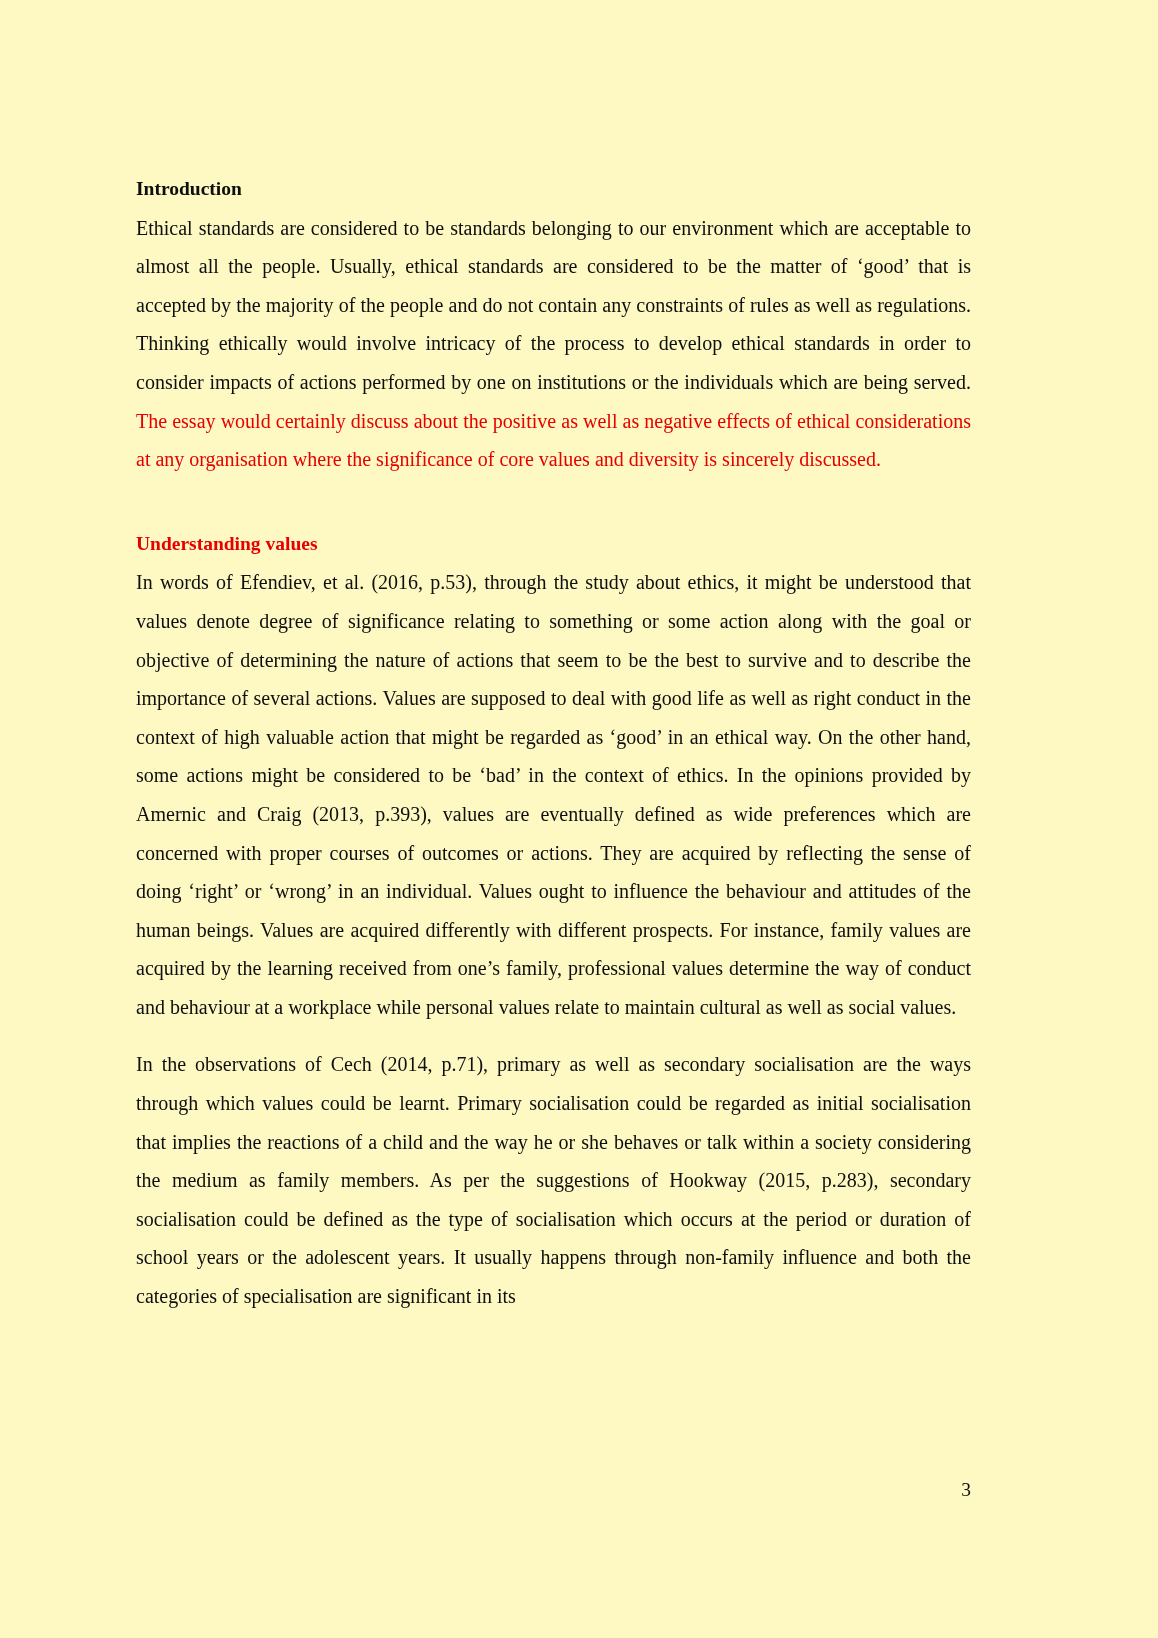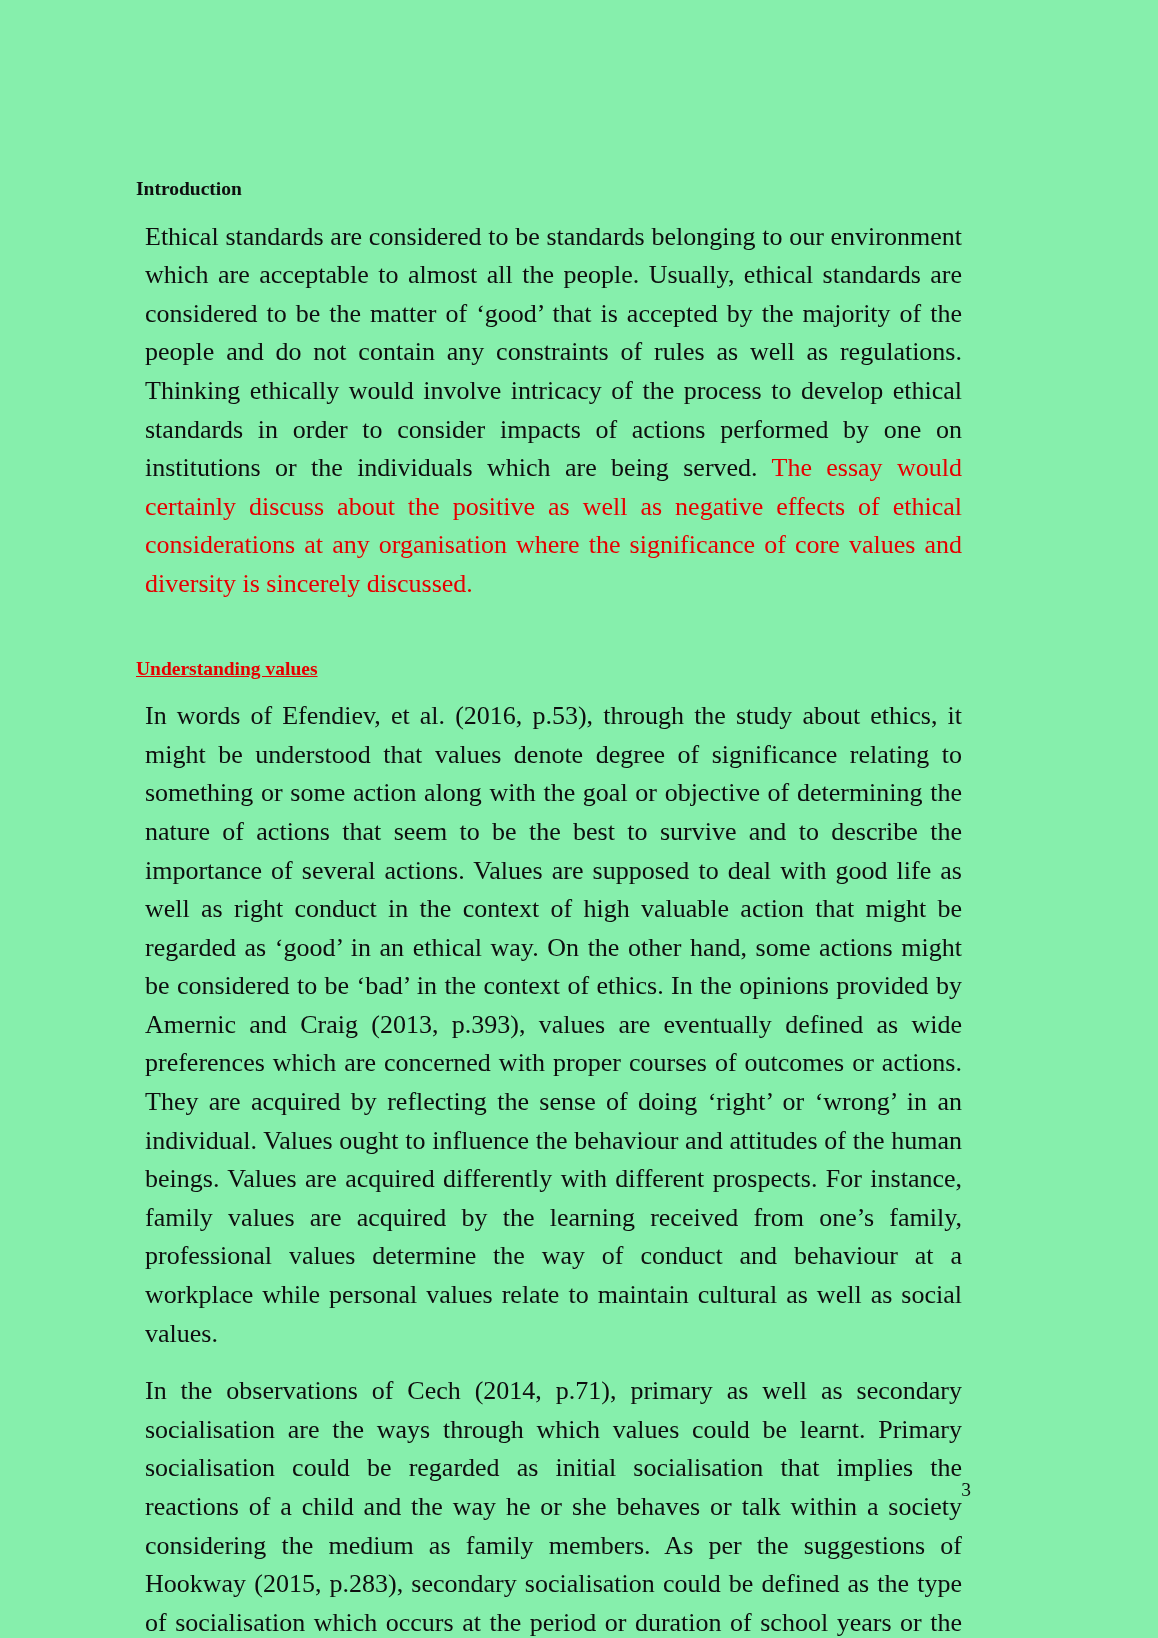--- a/index.html
+++ b/index.html
@@ -11,44 +11,43 @@
     width: 1158px;
     height: 1638px;
     position: relative;
     overflow: hidden;
     font-family: "Liberation Serif", "DejaVu Serif", serif;
     color: #0e0e0e;
   }
   .page {
     position: absolute;
     inset: 0;
-    background: #86efac;
+    background: #fef9c3;
   }
   .content {
     position: absolute;
     top: 0;
     left: 0;
     right: 0;
     padding: 170px 187px 0 136px;
     box-sizing: border-box;
   }
   h2.heading {
     margin: 0;
     font-size: 19.5px;
     line-height: 38.6px;
     font-weight: bold;
     color: #0e0e0e;
   }
   h2.heading.red {
     color: var(--red, #e60000);
-    text-decoration: underline;
   }
   p.para {
-    margin: 9px;
-    font-size: 26px;
+    margin: 0;
+    font-size: 20px;
     line-height: 38.6px;
     text-align: justify;
   }
   section + section {
     margin-top: 46px;
   }
   .para + .para {
     margin-top: 19px;
   }
   .run.normal { color: #0e0e0e; }

